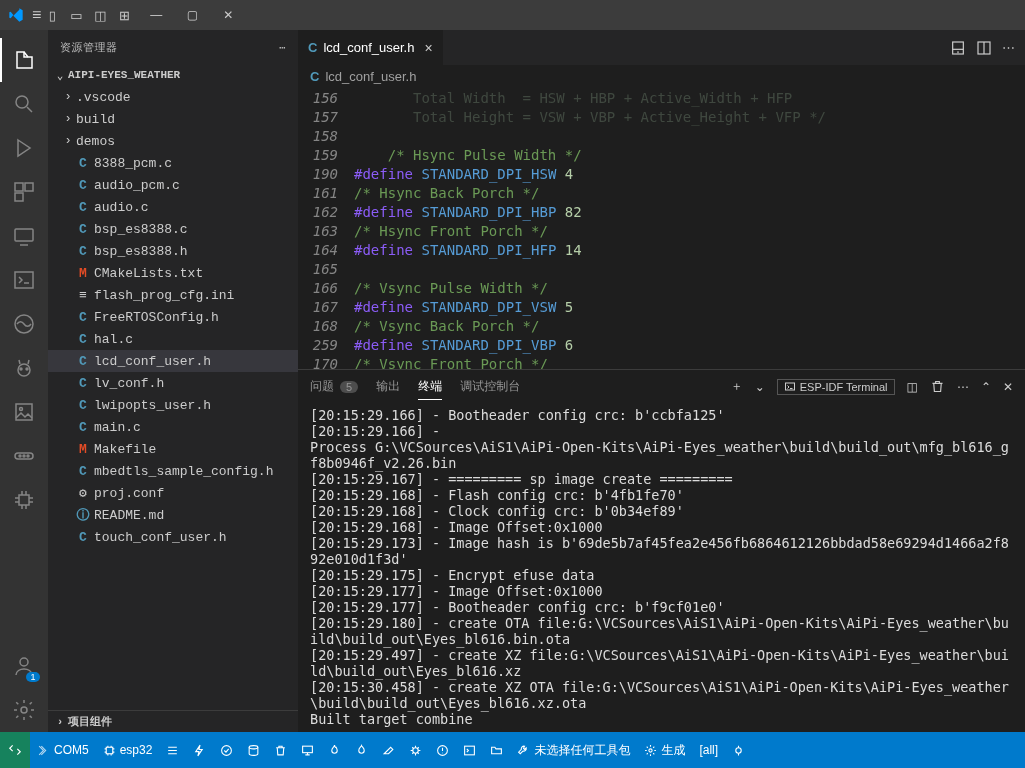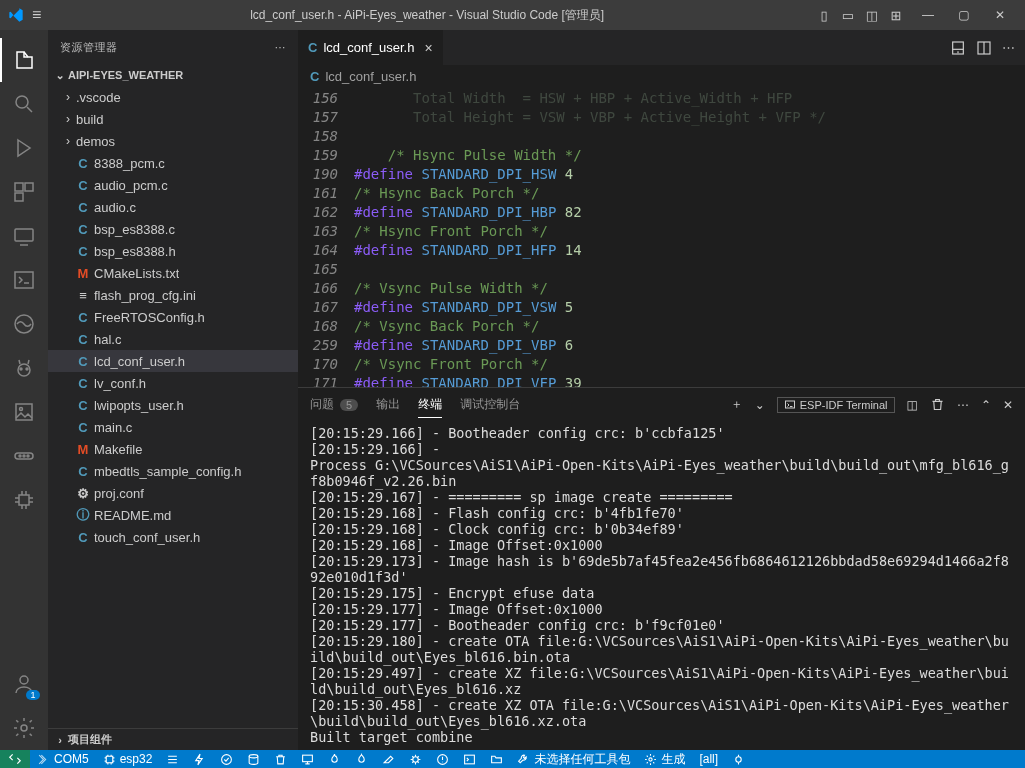--- a/index.html
+++ b/index.html
@@ -44,20 +44,21 @@
   position: absolute; bottom: 6px; right: 8px;
   background: #007acc; color: #fff; border-radius: 8px;
   font-size: 9px; padding: 0 4px; min-width: 14px; text-align: center;
 }
 .activitybar .ab-spacer { flex: 1; }
 
 .sidebar {
   width: 250px; background: #252526;
   display: flex; flex-direction: column;
   flex-shrink: 0;
+  font-family: Liberation Mono, monospace;
 }
 .sidebar-header {
   height: 34px; display: flex; align-items: center; justify-content: space-between;
   padding: 0 12px; color: #bbbbbb; font-size: 11px; letter-spacing: 0.5px;
 }
 .sidebar-project {
   height: 22px; display: flex; align-items: center;
   padding: 0 4px; color: #ccc; font-size: 11px; font-weight: bold;
   cursor: pointer;
 }
@@ -144,39 +145,38 @@
 .panel-tabs .ptactions { display: flex; align-items: center; gap: 12px; color: #ccc;}
 .panel-tabs .esp-badge { border: 1px solid #555; padding: 1px 6px; font-size: 11px; display:flex; align-items:center; gap:4px;}
 
 .terminal {
   flex: 1; overflow: hidden; padding: 4px 12px;
   font-family: Consolas, monospace; font-size: 13.5px; line-height: 16px;
   color: #dcdcdc; white-space: pre-wrap; word-break: break-all;
 }
 
 .statusbar {
-  height: 18px; background: #007acc;
+  height: 36px; background: #007acc;
   display: flex; align-items: center;
   font-size: 12px; color: #fff;
   flex-shrink: 0;
 }
 .statusbar .sb-item { padding: 0 7px; display: flex; align-items: center; gap: 4px; cursor: pointer; height: 100%; }
 .statusbar .sb-remote { background: #16825d; padding: 0 8px; }
 .statusbar .spacer { flex: 1; }
 svg { display: block; }
 </style>
 </head>
 <body>
 
 <div class="titlebar">
   <svg class="vscode-icon" viewBox="0 0 24 24">
       <path fill="#0098ff" d="M17 2l5 3v14l-5 3-9-9 9-9zM4 7l4 5-4 5-2-1V8l2-1z"></path>
     </svg>
   <span class="menu-icon">≡</span>
-  <span class="title-text">lcd_conf_user.h - AiPi-Eyes_weather - Visual Studio Code [管理员]</span>
   <div class="layouts">
     <span class="lbtn">▯</span>
     <span class="lbtn">▭</span>
     <span class="lbtn">◫</span>
     <span class="lbtn">⊞</span>
   </div>
   <div class="wincontrols">
     <span class="winbtn">—</span>
     <span class="winbtn">▢</span>
     <span class="winbtn">✕</span>

